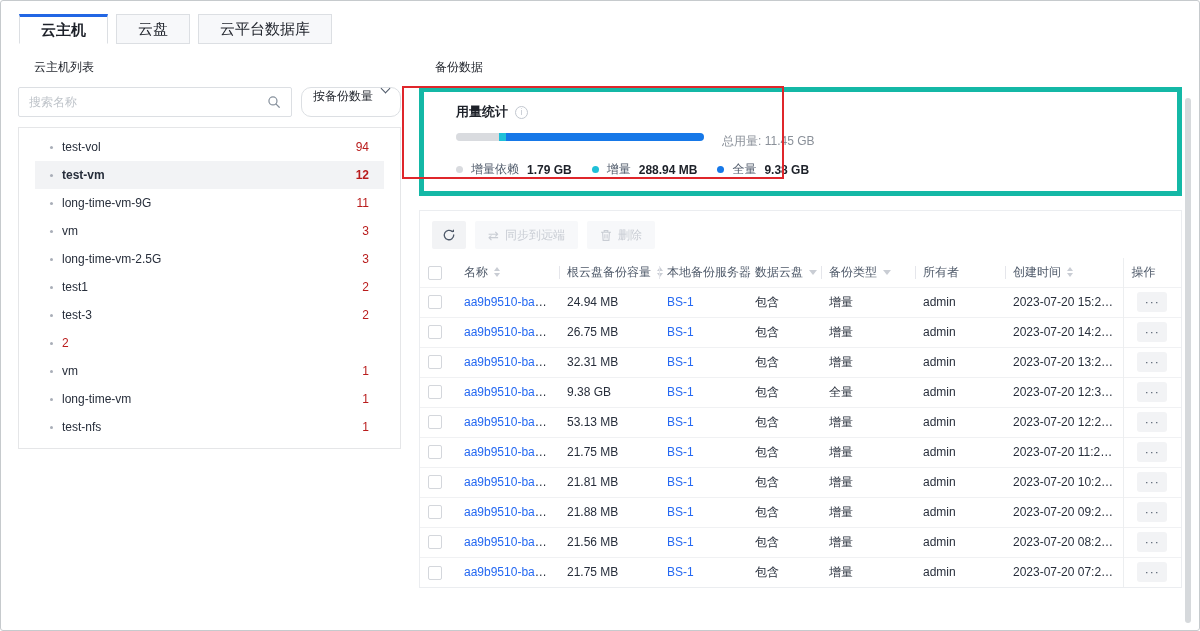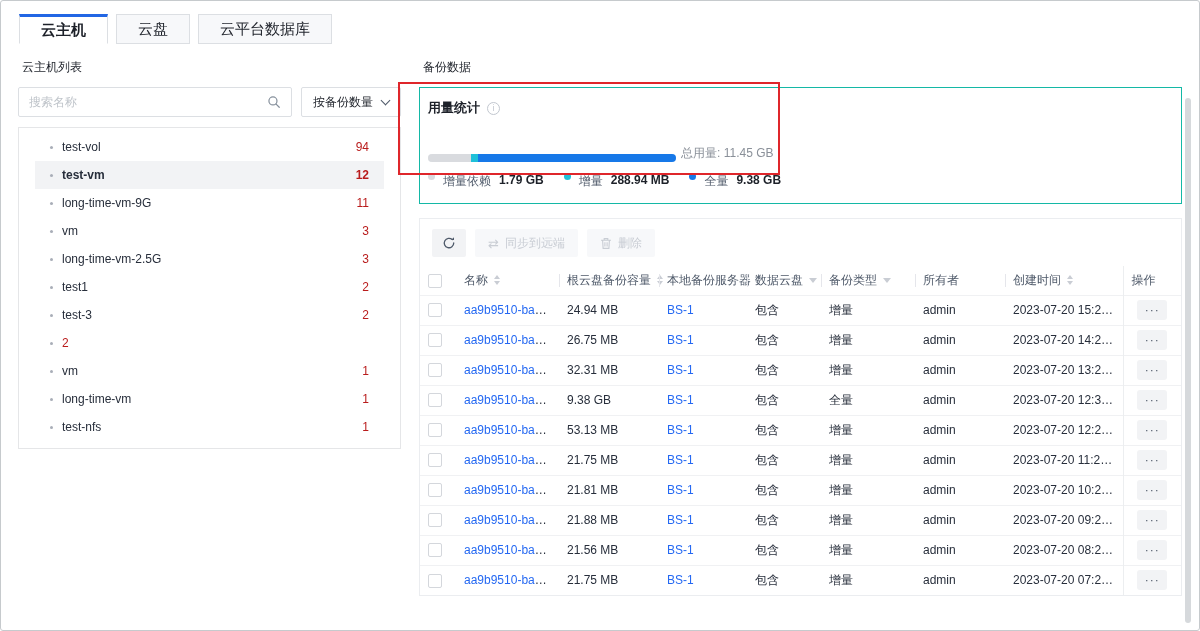--- a/index.html
+++ b/index.html
@@ -15,49 +15,49 @@
 
   
   .tabs{display:flex;align-items:flex-end;padding:0 18px;margin-top:13px}
   .tab{height:30px;padding:0 21px;display:flex;align-items:center;background:#f7f8fa;border:1px solid #dcdfe3;margin-right:8px;color:#1d2129;font-size:15px;cursor:pointer}
   .tab.active{background:#fff;border-top:3px solid #2266e4;border-bottom-color:#fff;font-weight:bold}
 
   
   .content{display:flex;gap:18px;padding:0 17px}
   .left{width:383px;flex:none}
   .right{flex:1;min-width:0}
-  .panel-title{margin:15px 4px 11px;color:#1d2129}
+  .panel-title{margin:15px 16px 11px;color:#1d2129}
 
   
   .search-row{display:flex;gap:9px}
   .search-box{flex:1;height:30px;border:1px solid #dcdfe3;border-radius:2px;background:#fff;display:flex;align-items:center;padding:0 10px;gap:8px}
   .search-box input{flex:1;border:none;outline:none;font:inherit;color:#be185d;background:transparent}
   .search-box input::placeholder{color:#bfc4ca}
-  .sort-dd{height:30px;border:1px solid #dcdfe3;border-radius:2px;background:#fff;display:flex;align-items:center;gap:9px;padding:0 11px;font:inherit;color:#1d2129;cursor:pointer}
+  .sort-dd{height:30px;border:1px solid #dcdfe3;border-radius:10px;background:#fff;display:flex;gap:9px;padding:0 11px;font:inherit;color:#1d2129;cursor:pointer}
   .chev{width:7px;height:7px;border-right:1.4px solid #4e5969;border-bottom:1.4px solid #4e5969;transform:rotate(45deg);margin-top:-3px;display:inline-block}
 
   
   .vm-list{margin-top:10px;border:1px solid #e5e6e8;height:322px;padding:5px 16px;overflow:hidden;background:#fff}
   .vm-row{height:28px;display:flex;align-items:center;padding:0 15px;cursor:pointer}
   .vm-row.selected{background:#f2f3f5;font-weight:bold}
   .vm-dot{width:3px;height:3px;border-radius:50%;background:#a9aeb8;margin-right:9px;flex:none}
   .vm-name{flex:1;color:#272e3b;overflow:hidden;text-overflow:ellipsis;white-space:nowrap}
   .vm-count{color:#b91c1c}
 
   
-  .usage-card{border:1px solid #14b8a6;padding:11px 8px 13px;position:relative;background:#fff}
+  .usage-card{border:5px solid #14b8a6;padding:11px 32px 13px;position:relative;background:#fff}
   .usage-title-row{display:flex;align-items:center;gap:7px}
   .usage-title{font-size:13px;font-weight:bold;color:#1d2129}
   .info-icon{width:13px;height:13px;border:1px solid #c2c7cf;border-radius:50%;color:#c2c7cf;font-size:9px;line-height:11px;text-align:center;font-style:normal;flex:none}
-  .bar-row{display:flex;align-items:flex-end;gap:5px;margin-top:28px}
+  .bar-row{display:flex;align-items:flex-start;gap:18px;margin-top:12px}
   .usage-bar{width:248px;height:8px;border-radius:4px;overflow:hidden;display:flex;background:#f0f1f3}
   .usage-bar .seg{height:100%}
   .usage-total{color:#8a9099}
   .legend{display:flex;align-items:center;gap:20px;margin-top:11px}
-  .legend-item{display:flex;gap:8px}
+  .legend-item{display:flex;align-items:center;gap:8px}
   .legend-dot{width:7px;height:7px;border-radius:50%;flex:none}
   .legend-label{color:#4e5969}
   .legend-value{color:#1d2129;font-weight:bold}
   .annotation{position:absolute;left:-22px;top:-6px;width:382px;height:93px;border:2px solid #df262b;pointer-events:none;z-index:6}
 
   
   .table-card{border:1px solid #ebedf0;margin-top:14px;background:#fff}
   .toolbar{display:flex;gap:9px;padding:10px 12px 9px}
   .btn{height:28px;border:none;border-radius:2px;background:#f2f3f5;display:flex;align-items:center;gap:6px;padding:0 13px;font:inherit;color:#4e5969;cursor:pointer}
   .btn.icon-only{width:34px;justify-content:center;padding:0}

